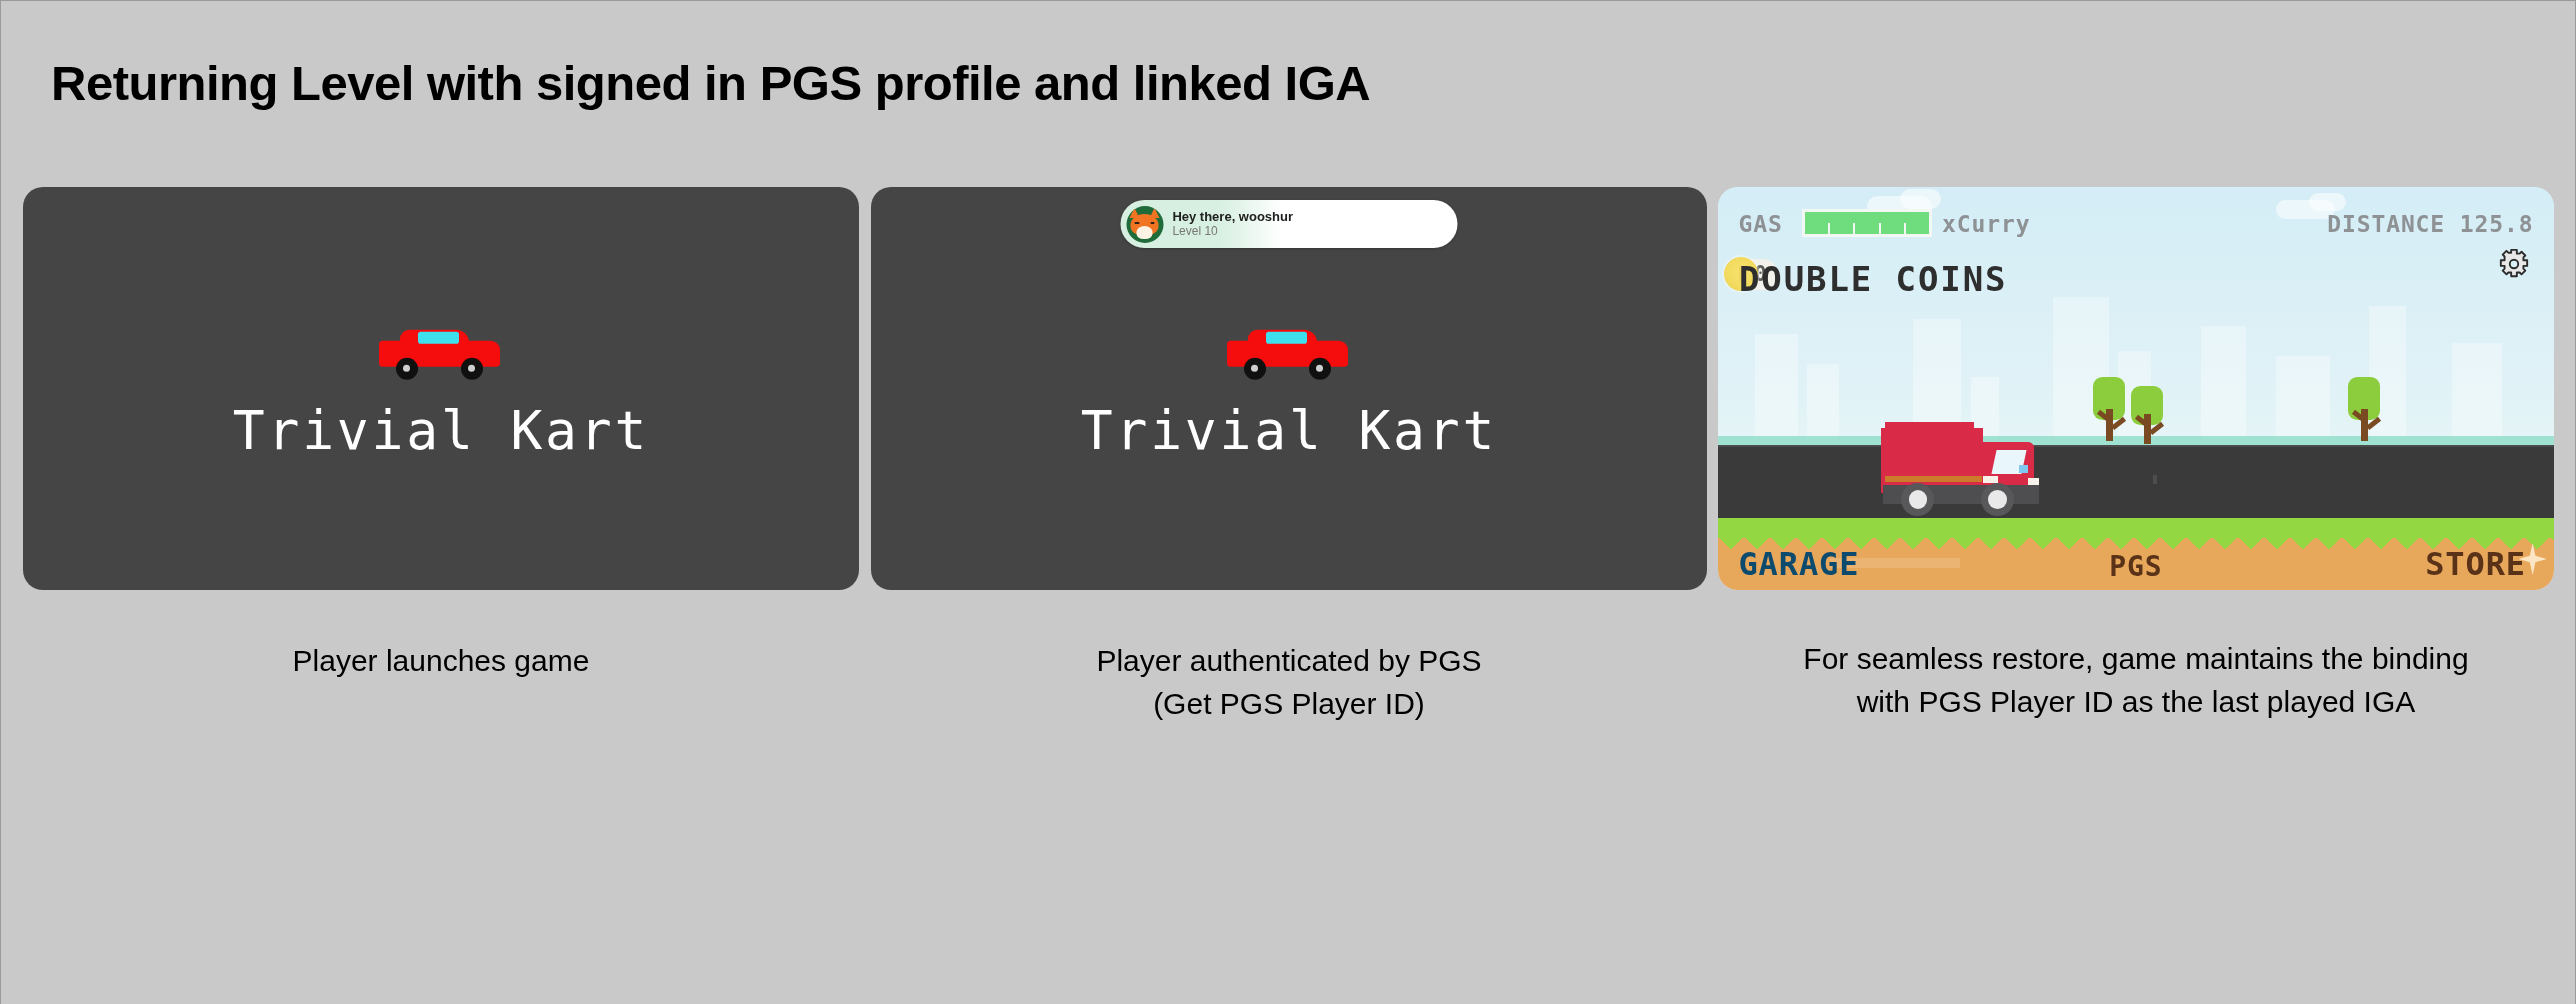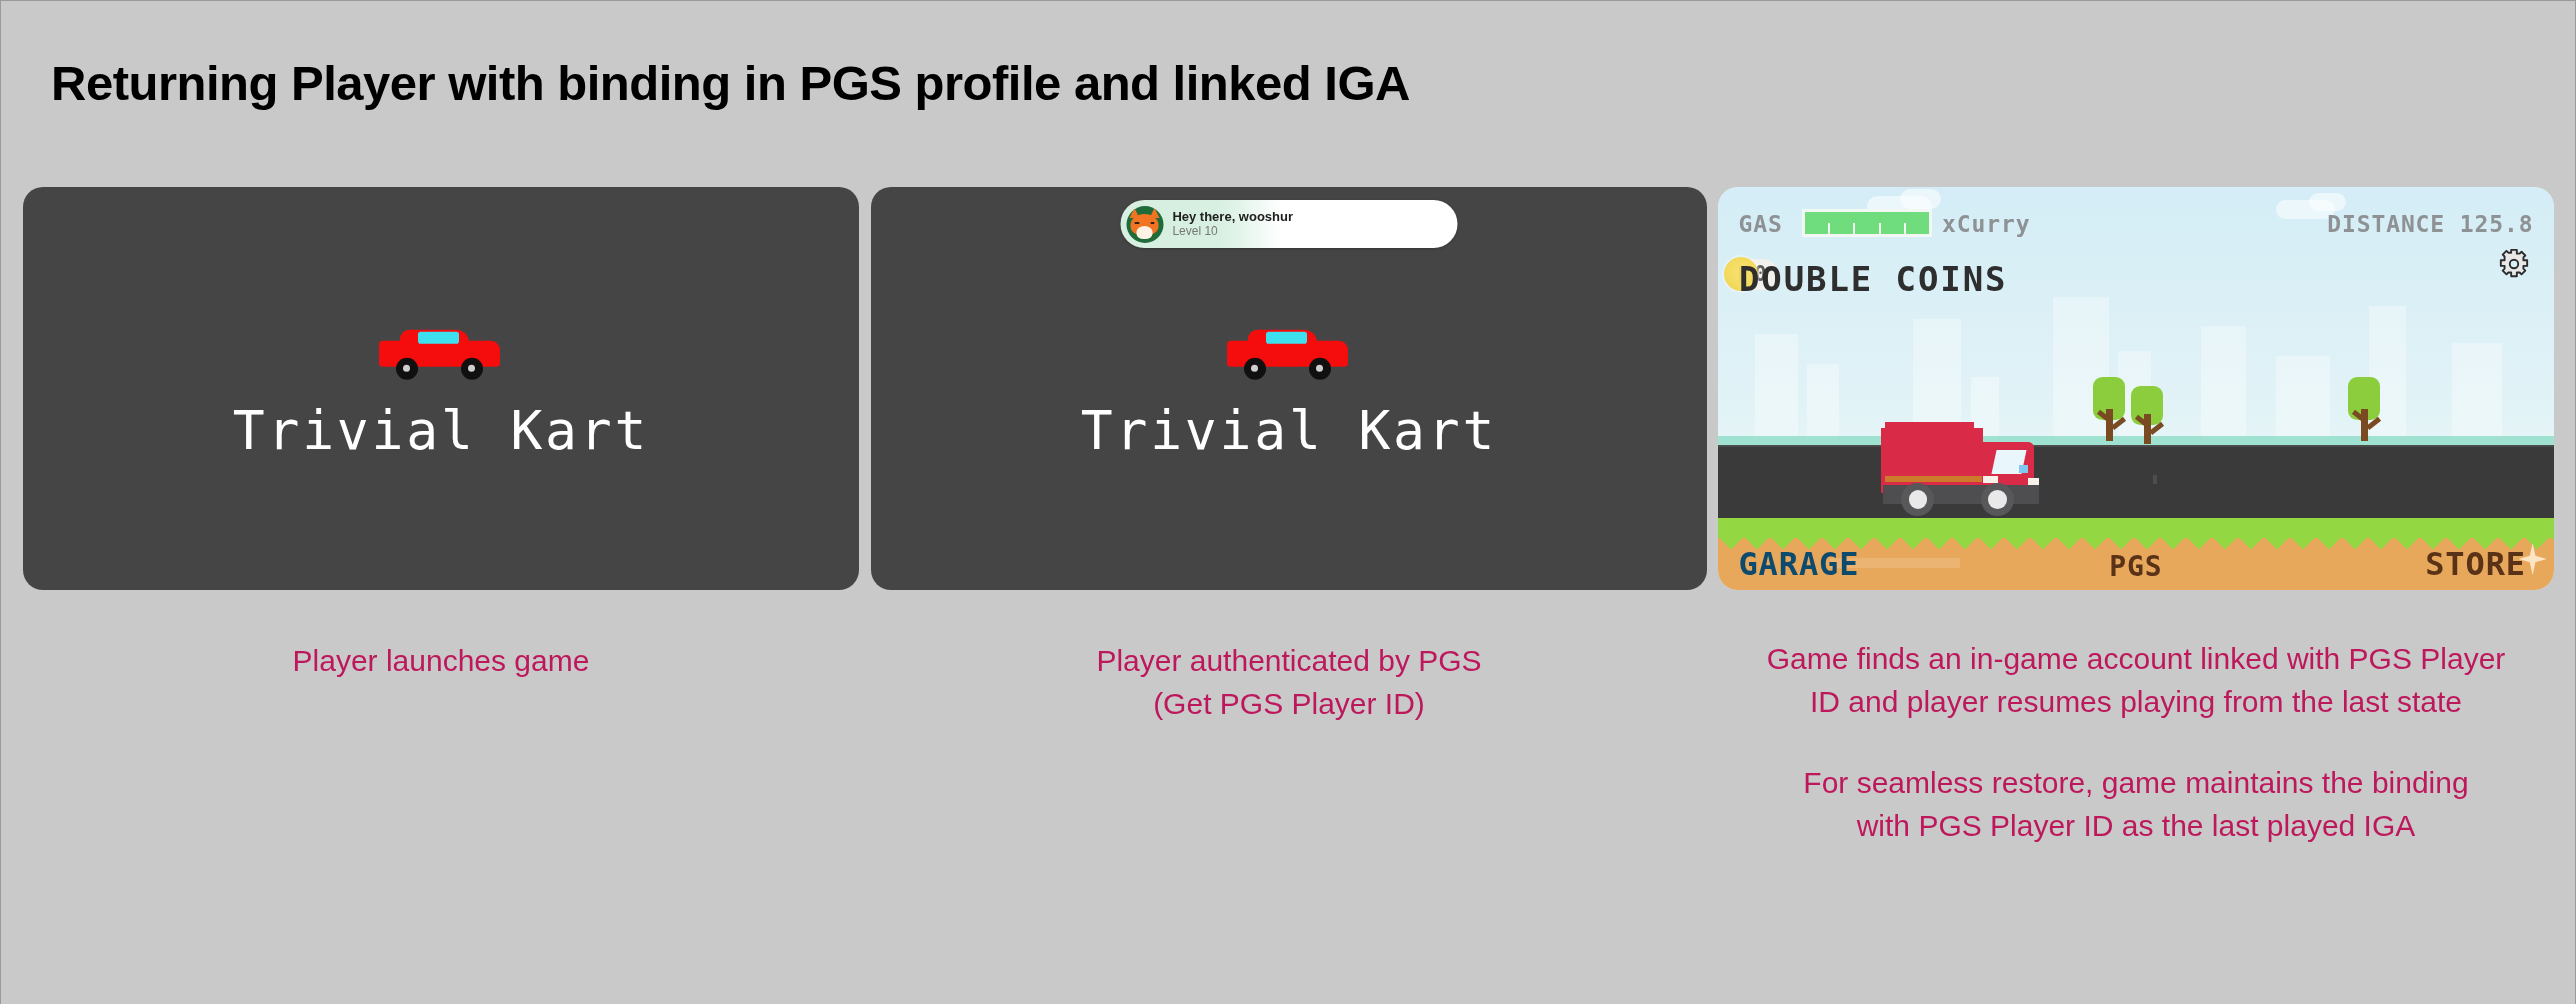--- a/index.html
+++ b/index.html
@@ -364,33 +364,33 @@
   .car-window { position:absolute; left:46px; top:11px; width:41px; height:12px; background:#3fe0ee; border-radius:2.8px;}
   .car-wheel  { position:absolute; top:37px; width:22px; height:22px; border-radius:50%; background:#101010;}
   .car-wheel::after{content:"";position:absolute;left:7.4px;top:7.4px;width:7.4px;height:7.4px;border-radius:50%;background:#cfcfcf;}
   .car-wheel.w1 { left: 24px; }
   .car-wheel.w2 { left: 89px; }
 
   
   .caption {
     position: absolute;
     text-align: center;
-    color: #be185d;
+    color: #000000;
     font-size: 30px;
     line-height: 1.42;
   }
   #caption-1 { left: 22px;   top: 639px; width: 836px; }
   #caption-2 { left: 870px;  top: 639px; width: 836px; }
   #caption-3 { left: 1717px; top: 637px; width: 836px; }
   #caption-3 .cap-para + .cap-para { margin-top: 39px; }
 </style>
 </head>
 <body>
 
-<div id="page-title">Returning Player with binding in PGS profile and linked IGA</div>
+<div id="page-title">Returning Level with signed in PGS profile and linked IGA</div>
 
 <div class="panel panel-dark" id="panel-1">
   <div class="splash-inner">
     <div class="splash-car">
       <div class="car-body"></div>
       <div class="car-hood"></div>
       <div class="car-window"></div>
       <div class="car-wheel w1"></div>
       <div class="car-wheel w2"></div>
     </div>
@@ -530,16 +530,15 @@
 <div class="caption" id="caption-1">
   <div>Player launches game</div>
 </div>
 
 <div class="caption" id="caption-2">
   <div>Player authenticated by PGS</div>
   <div>(Get PGS Player ID)</div>
 </div>
 
 <div class="caption" id="caption-3">
-  <div class="cap-para" style="padding:0 37px;">Game finds an in-game account linked with PGS Player ID and player resumes playing from the last state</div>
   <div class="cap-para" style="padding:0 65px;">For seamless restore, game maintains the binding with PGS Player ID as the last played IGA</div>
 </div>
 
 
 </body></html>

